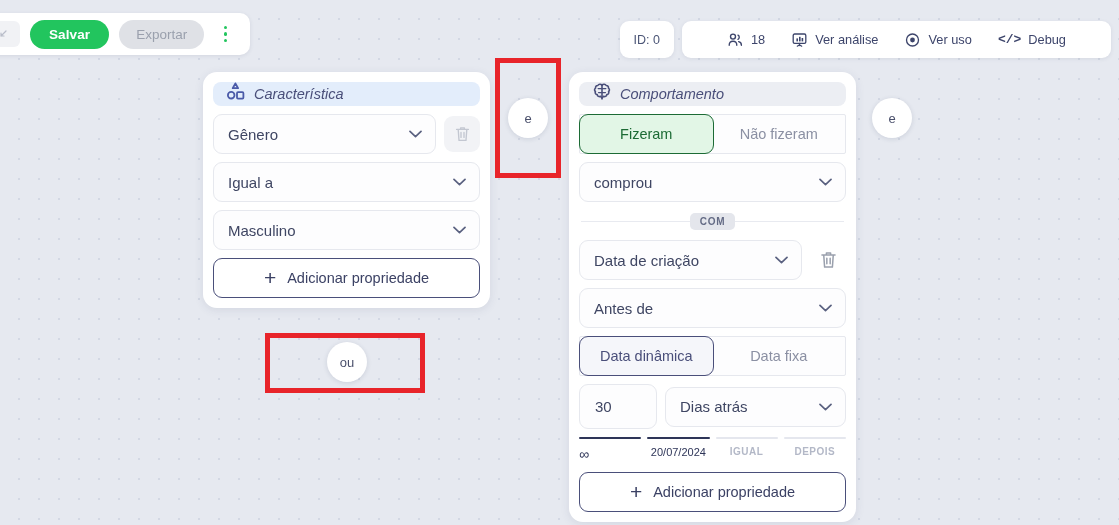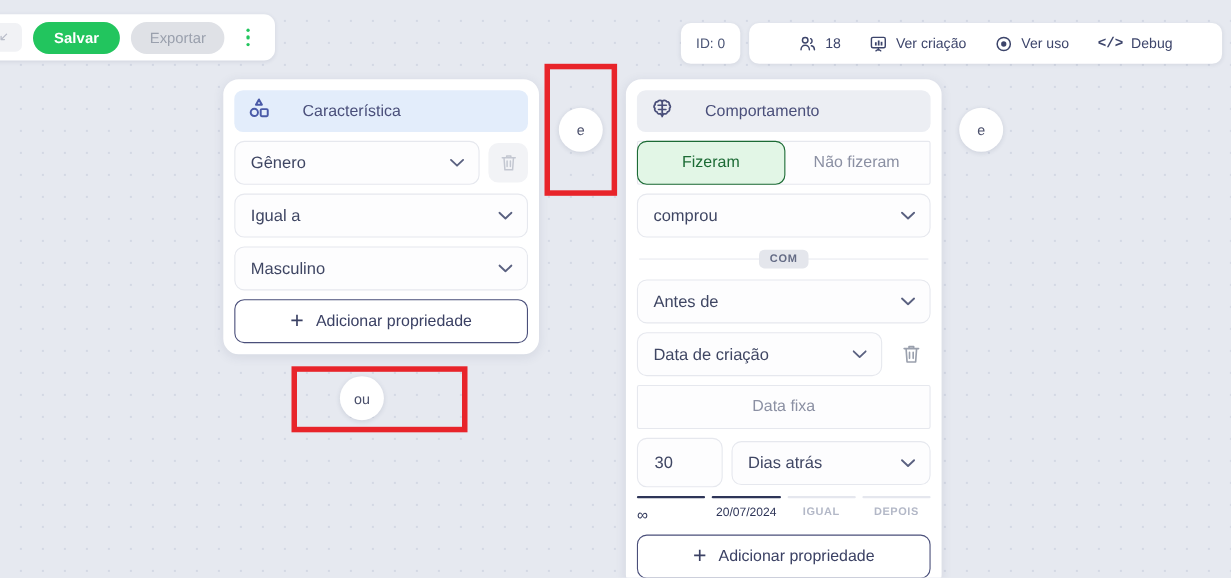--- a/index.html
+++ b/index.html
@@ -114,25 +114,26 @@
     position: absolute;
     background: #ffffff;
     border-radius: 14px;
     box-shadow: 0 2px 10px rgba(45,55,95,.10);
     padding: 10px;
   }
   #card-feature { left: 203px; top: 72px; width: 287px; }
   #card-behavior { left: 569px; top: 72px; width: 287px; }
 
   .card-head {
-    display: flex; align-items: center; gap: 28px;
+    display: flex; align-items: center; gap: 7px;
     border-radius: 8px;
-    height: 38px;
+    height: 24px;
     padding: 0 12px;
     margin-bottom: 8px;
+    font-style: italic;
   }
   .head-feature { background: #e3edfb; }
   .head-behavior { background: #eceef3; }
   .card-head .title {
     font-size: 14.5px;
     color: #4a4f7a;
   }
 
   
   .row { display: flex; align-items: center; gap: 8px; margin-bottom: 8px; }
@@ -291,21 +292,21 @@
     border-radius: 50%;
     background: #ffffff;
     box-shadow: 0 1px 5px rgba(45,55,95,.14);
     display: flex; align-items: center; justify-content: center;
     font-size: 13px;
     color: #4a4f6b;
     cursor: pointer;
     z-index: 8;
   }
   #conn-e-1 { left: 508px; top: 98px; }
-  #conn-ou  { left: 309px; top: 342px; }
+  #conn-ou  { left: 327px; top: 342px; }
   #conn-e-2 { left: 872px; top: 98px; }
 
   
   .hl {
     position: absolute;
     border: 5px solid #e8242a;
     z-index: 9;
     pointer-events: none;
   }
   #hl-e   { left: 495px; top: 58px;  width: 66px;  height: 120px; }
@@ -352,21 +353,21 @@
     <div class="tb-item">
       <span>
         <svg width="17" height="16" viewBox="0 0 17 16" aria-hidden="true">
           <rect x="2.2" y="2" width="12.6" height="9.4" rx="1.4" fill="none" stroke="#3d456b" stroke-width="1.3"></rect>
           <rect x="5.4" y="6.4" width="1.6" height="3" fill="#3d456b"></rect>
           <rect x="8" y="4.8" width="1.6" height="4.6" fill="#3d456b"></rect>
           <rect x="10.6" y="6" width="1.6" height="3.4" fill="#3d456b"></rect>
           <path d="M8.5 11.4v2.2M6.3 14.2l2.2-1.4 2.2 1.4" fill="none" stroke="#3d456b" stroke-width="1.2" stroke-linecap="round"></path>
         </svg>
       </span>
-      <span>Ver criação</span>
+      <span>Ver análise</span>
     </div>
 
     <div class="tb-item">
       <span>
         <svg width="17" height="16" viewBox="0 0 17 16" aria-hidden="true">
           <circle cx="8.5" cy="8" r="6" fill="none" stroke="#3d456b" stroke-width="1.35"></circle>
           <circle cx="8.5" cy="8" r="2.4" fill="#3d456b"></circle>
         </svg>
       </span>
       <span>Ver uso</span>
@@ -459,43 +460,44 @@
       </svg>
     </div>
   </div>
 
   <div class="com-divider">
     <span class="com-chip">COM</span>
   </div>
 
   <div class="row">
     <div class="select">
-      <span class="val">Antes de</span>
-      <svg class="chev" viewBox="0 0 13 8" aria-hidden="true">
-        <path d="M1 1.4 L6.5 6.6 L12 1.4" fill="none" stroke="#5a6180" stroke-width="1.7" stroke-linecap="round" stroke-linejoin="round"></path>
-      </svg>
-    </div>
-  </div>
-
-  <div class="row">
-    <div class="select">
       <span class="val">Data de criação</span>
       <svg class="chev" viewBox="0 0 13 8" aria-hidden="true">
         <path d="M1 1.4 L6.5 6.6 L12 1.4" fill="none" stroke="#5a6180" stroke-width="1.7" stroke-linecap="round" stroke-linejoin="round"></path>
       </svg>
     </div>
     <div class="trash-btn">
       <svg width="19" height="20" viewBox="0 0 17 18" aria-hidden="true">
         <path d="M2.6 4.4h11.8M6.6 4.4V2.8h3.8v1.6M4.2 4.4l.8 11h7l.8-11" fill="none" stroke="#9aa0ad" stroke-width="1.35" stroke-linecap="round" stroke-linejoin="round"></path>
         <path d="M7 7.4v5M10 7.4v5" fill="none" stroke="#9aa0ad" stroke-width="1.35" stroke-linecap="round"></path>
       </svg>
     </div>
   </div>
 
+  <div class="row">
+    <div class="select">
+      <span class="val">Antes de</span>
+      <svg class="chev" viewBox="0 0 13 8" aria-hidden="true">
+        <path d="M1 1.4 L6.5 6.6 L12 1.4" fill="none" stroke="#5a6180" stroke-width="1.7" stroke-linecap="round" stroke-linejoin="round"></path>
+      </svg>
+    </div>
+  </div>
+
   <div class="seg">
+    <div class="opt active-indigo">Data dinâmica</div>
     <div class="opt">Data fixa</div>
   </div>
 
   <div class="row">
     <div class="num-input">30</div>
     <div class="select">
       <span class="val">Dias atrás</span>
       <svg class="chev" viewBox="0 0 13 8" aria-hidden="true">
         <path d="M1 1.4 L6.5 6.6 L12 1.4" fill="none" stroke="#5a6180" stroke-width="1.7" stroke-linecap="round" stroke-linejoin="round"></path>
       </svg>

